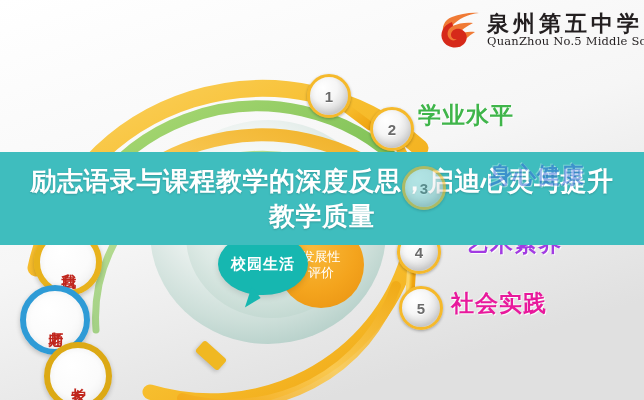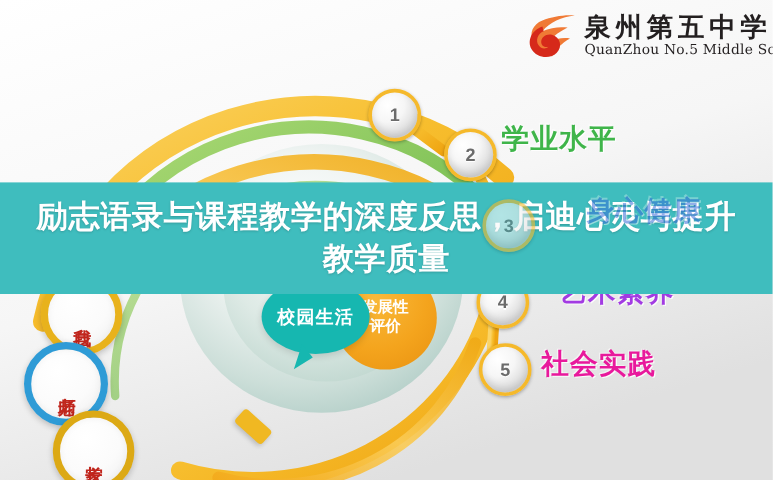--- a/index.html
+++ b/index.html
@@ -90,21 +90,21 @@
     border-bottom:14px solid transparent;
     transform:rotate(18deg);
   }
 
   
   #orange-disc{
     position:absolute;border-radius:50%;
     background:radial-gradient(circle at 40% 30%,#F9B93A 0%,#F4A41D 55%,#E89110 100%);
     display:flex;flex-direction:column;align-items:center;justify-content:center;
   }
-  #orange-disc span{color:#ffffff;font-size:13px;font-weight:bold;line-height:1.25;
+  #orange-disc span{color:#ffffff;font-size:13px;font-weight:normal;line-height:1.25;
     font-family:"DejaVu Sans","Liberation Sans",sans-serif;}
 
   
   #logo{position:absolute;right:10px;top:5px;width:196px;height:50px;
         display:flex;align-items:center;}
   #logo-mark{width:46px;height:44px;flex:0 0 auto;}
   #logo-text{display:flex;flex-direction:column;justify-content:center;
              margin-left:3px;}
   #logo-cn{font-family:"DejaVu Serif","Liberation Serif",serif;
            font-size:22px;font-weight:bold;color:#231f20;letter-spacing:4px;

